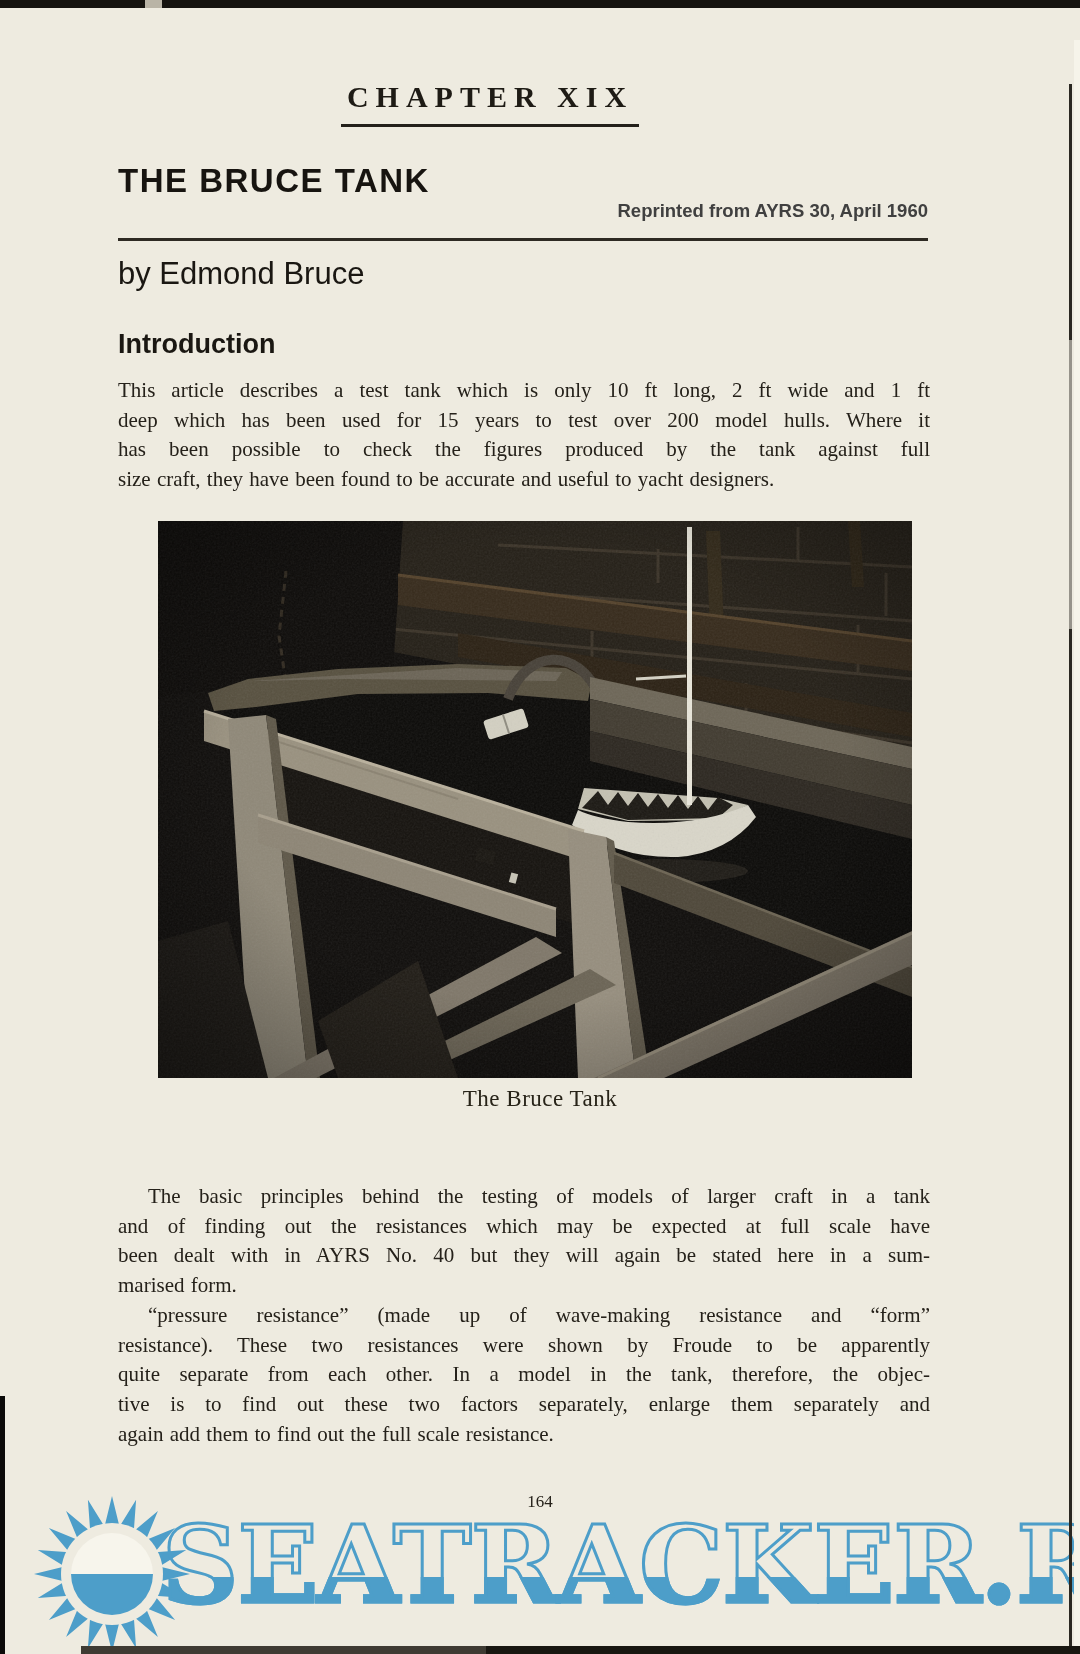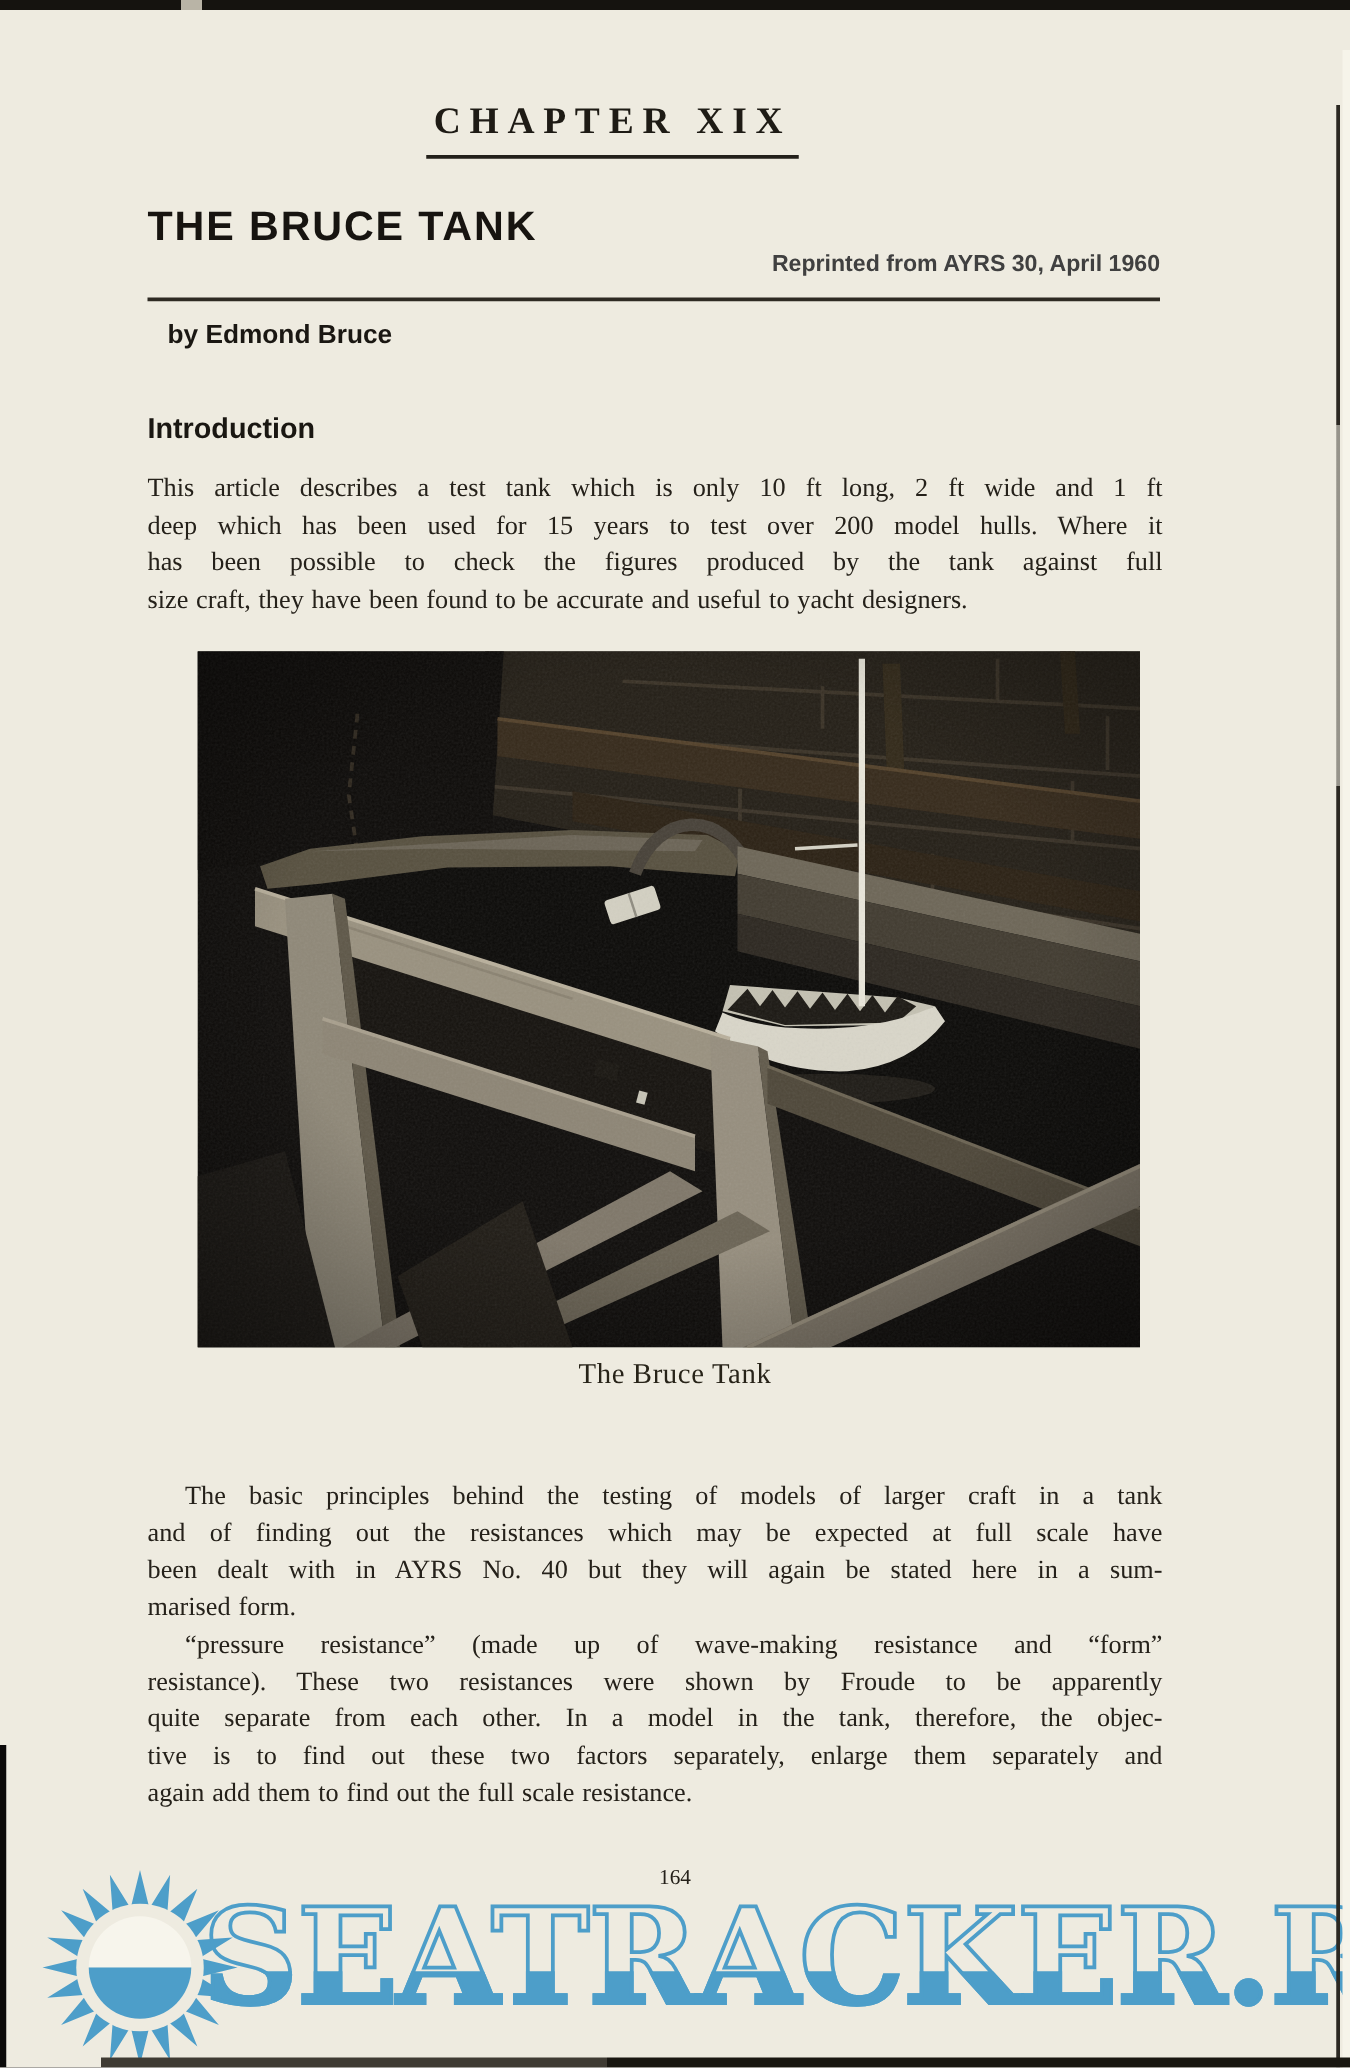--- a/index.html
+++ b/index.html
@@ -26,24 +26,24 @@
     padding:0 6px 10px 6px;border-bottom:3.5px solid #23201a;}
   .title{position:absolute;left:118px;top:162px;
     font-family:"Liberation Sans","DejaVu Sans",sans-serif;
     font-weight:700;font-size:33px;letter-spacing:1.5px;color:#171410;}
   .reprint{position:absolute;left:118px;top:200px;width:810px;text-align:right;
     font-family:"Liberation Sans","DejaVu Sans",sans-serif;
     font-weight:700;font-size:18.5px;color:#404040;}
   .title-rule{position:absolute;left:118px;top:238px;width:810px;height:3px;background:#2e2a23;}
   .byline{position:absolute;left:118px;top:256px;
     font-family:"Liberation Sans","DejaVu Sans",sans-serif;
-    font-weight:700;font-size:21px;color:#1a1712;margin-left:16px;}
+    font-weight:400;font-size:31px;color:#1a1712;}
   .sec-head{position:absolute;left:118px;top:329px;
     font-family:"Liberation Sans","DejaVu Sans",sans-serif;
-    font-weight:700;font-size:23px;color:#1a1712;}
+    font-weight:700;font-size:27px;color:#1a1712;}
 
   
   .textblock{position:absolute;left:118px;width:812px;font-size:21px;color:#25211a;}
   .intro-para{top:356px;line-height:29.5px;margin-top:20px;}
   .body-paras{top:1182px;line-height:29.7px;}
   .jline{text-align:justify;text-align-last:justify;word-spacing:1px;}
   .jlast{text-align-last:left;}
   .indent .jline:first-child{text-indent:30px;}
 
   

